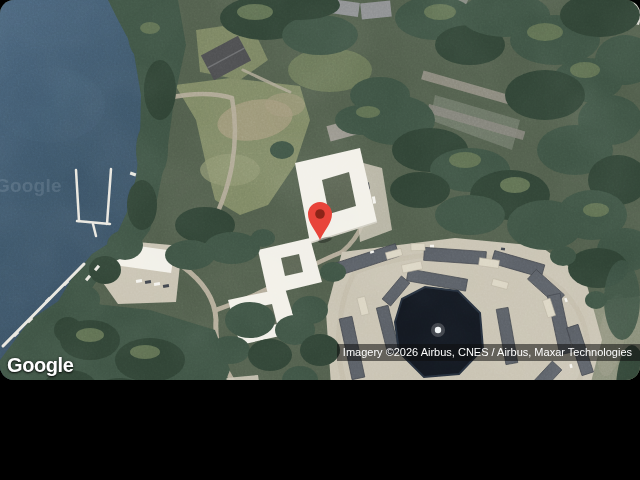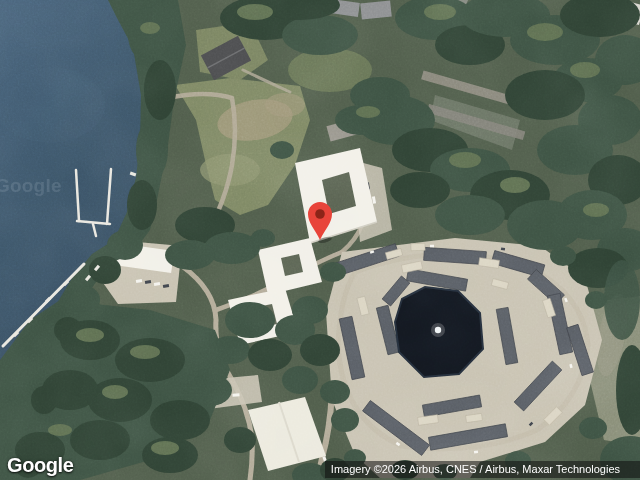--- a/index.html
+++ b/index.html
@@ -1,17 +1,17 @@
 <!DOCTYPE html>
 <html style="--water: #3B5468; --water_light: #47627A; --land_base: #4F5C4A; --forest_dark: #3C5142; --forest_deep: #2E4133; --canopy_light: #5D6E50; --grass: #7D8763; --dirt: #A4997B; --road: #B2AA97; --building_white: #F2F0E8; --roof_gray: #575C63; --roof_house: #4A4B4D; --parking: #C8C2B1; --garage: #DBD5C3; --pond: #12171F; --shore_rock: #6F7566; --dock: #E9E7DF; --pin: #E8443A; --pin_inner: #8C2418; --attribution_bg: rgba(15,15,15,0.55); --attribution_fg: #FFFFFF;"><head>
 <meta charset="utf-8">
 <style>
   html,body{margin:0;padding:0;background:#000;}
   body{width:640px;height:480px;overflow:hidden;font-family:"Liberation Sans",sans-serif;}
-  .map-root{position:relative;width:640px;height:480px;overflow:hidden;cursor:grab;}
+  .map-root{position:relative;width:640px;height:380px;overflow:hidden;cursor:grab;border-radius:14px;}
   svg{display:block;}
 
   
   .land{fill:var(--land_base);}
   .f{fill:var(--forest_dark);}
   .fd{fill:var(--forest_deep);}
   .fl{fill:var(--canopy_light);}
   .grass{fill:var(--grass);}
   .dirt{fill:var(--dirt);}
   .road{stroke:var(--road);fill:none;stroke-linecap:round;stroke-linejoin:round;}
@@ -25,23 +25,23 @@
   .boat{fill:var(--dock);}
   .carw{fill:#f4f3ee;}
   .card{fill:#3e434b;}
   .pin-body{fill:var(--pin);}
   .pin-core{fill:var(--pin_inner);}
 
   .gmap-logo{position:absolute;left:7px;bottom:3px;color:#fff;font-size:20px;font-weight:bold;
     letter-spacing:-0.4px;text-shadow:0 1px 2px rgba(0,0,0,.75),0 0 3px rgba(0,0,0,.5);user-select:none;}
   .gmap-watermark{position:absolute;left:-5px;top:175px;font-size:19px;font-weight:bold;
     color:rgba(200,212,224,0.16);letter-spacing:.2px;user-select:none;}
-  .attribution{position:absolute;right:0;bottom:2px;height:17px;line-height:17px;
+  .attribution{position:absolute;right:0;bottom:19px;height:17px;line-height:17px;
     background:var(--attribution_bg);color:var(--attribution_fg);font-size:11px;
-    padding:0 20px 0 6px;white-space:nowrap;}
+    padding:0 8px 0 6px;white-space:nowrap;}
 </style>
 </head>
 <body>
 
 <div class="map-root">
   <svg width="640" height="480" viewBox="0 0 640 480">
     <defs>
       <linearGradient id="waterg" x1="0" y1="0" x2="0.4" y2="1">
         <stop offset="0" stop-color="var(--water_light)"></stop>
         <stop offset="0.45" stop-color="var(--water)"></stop>

